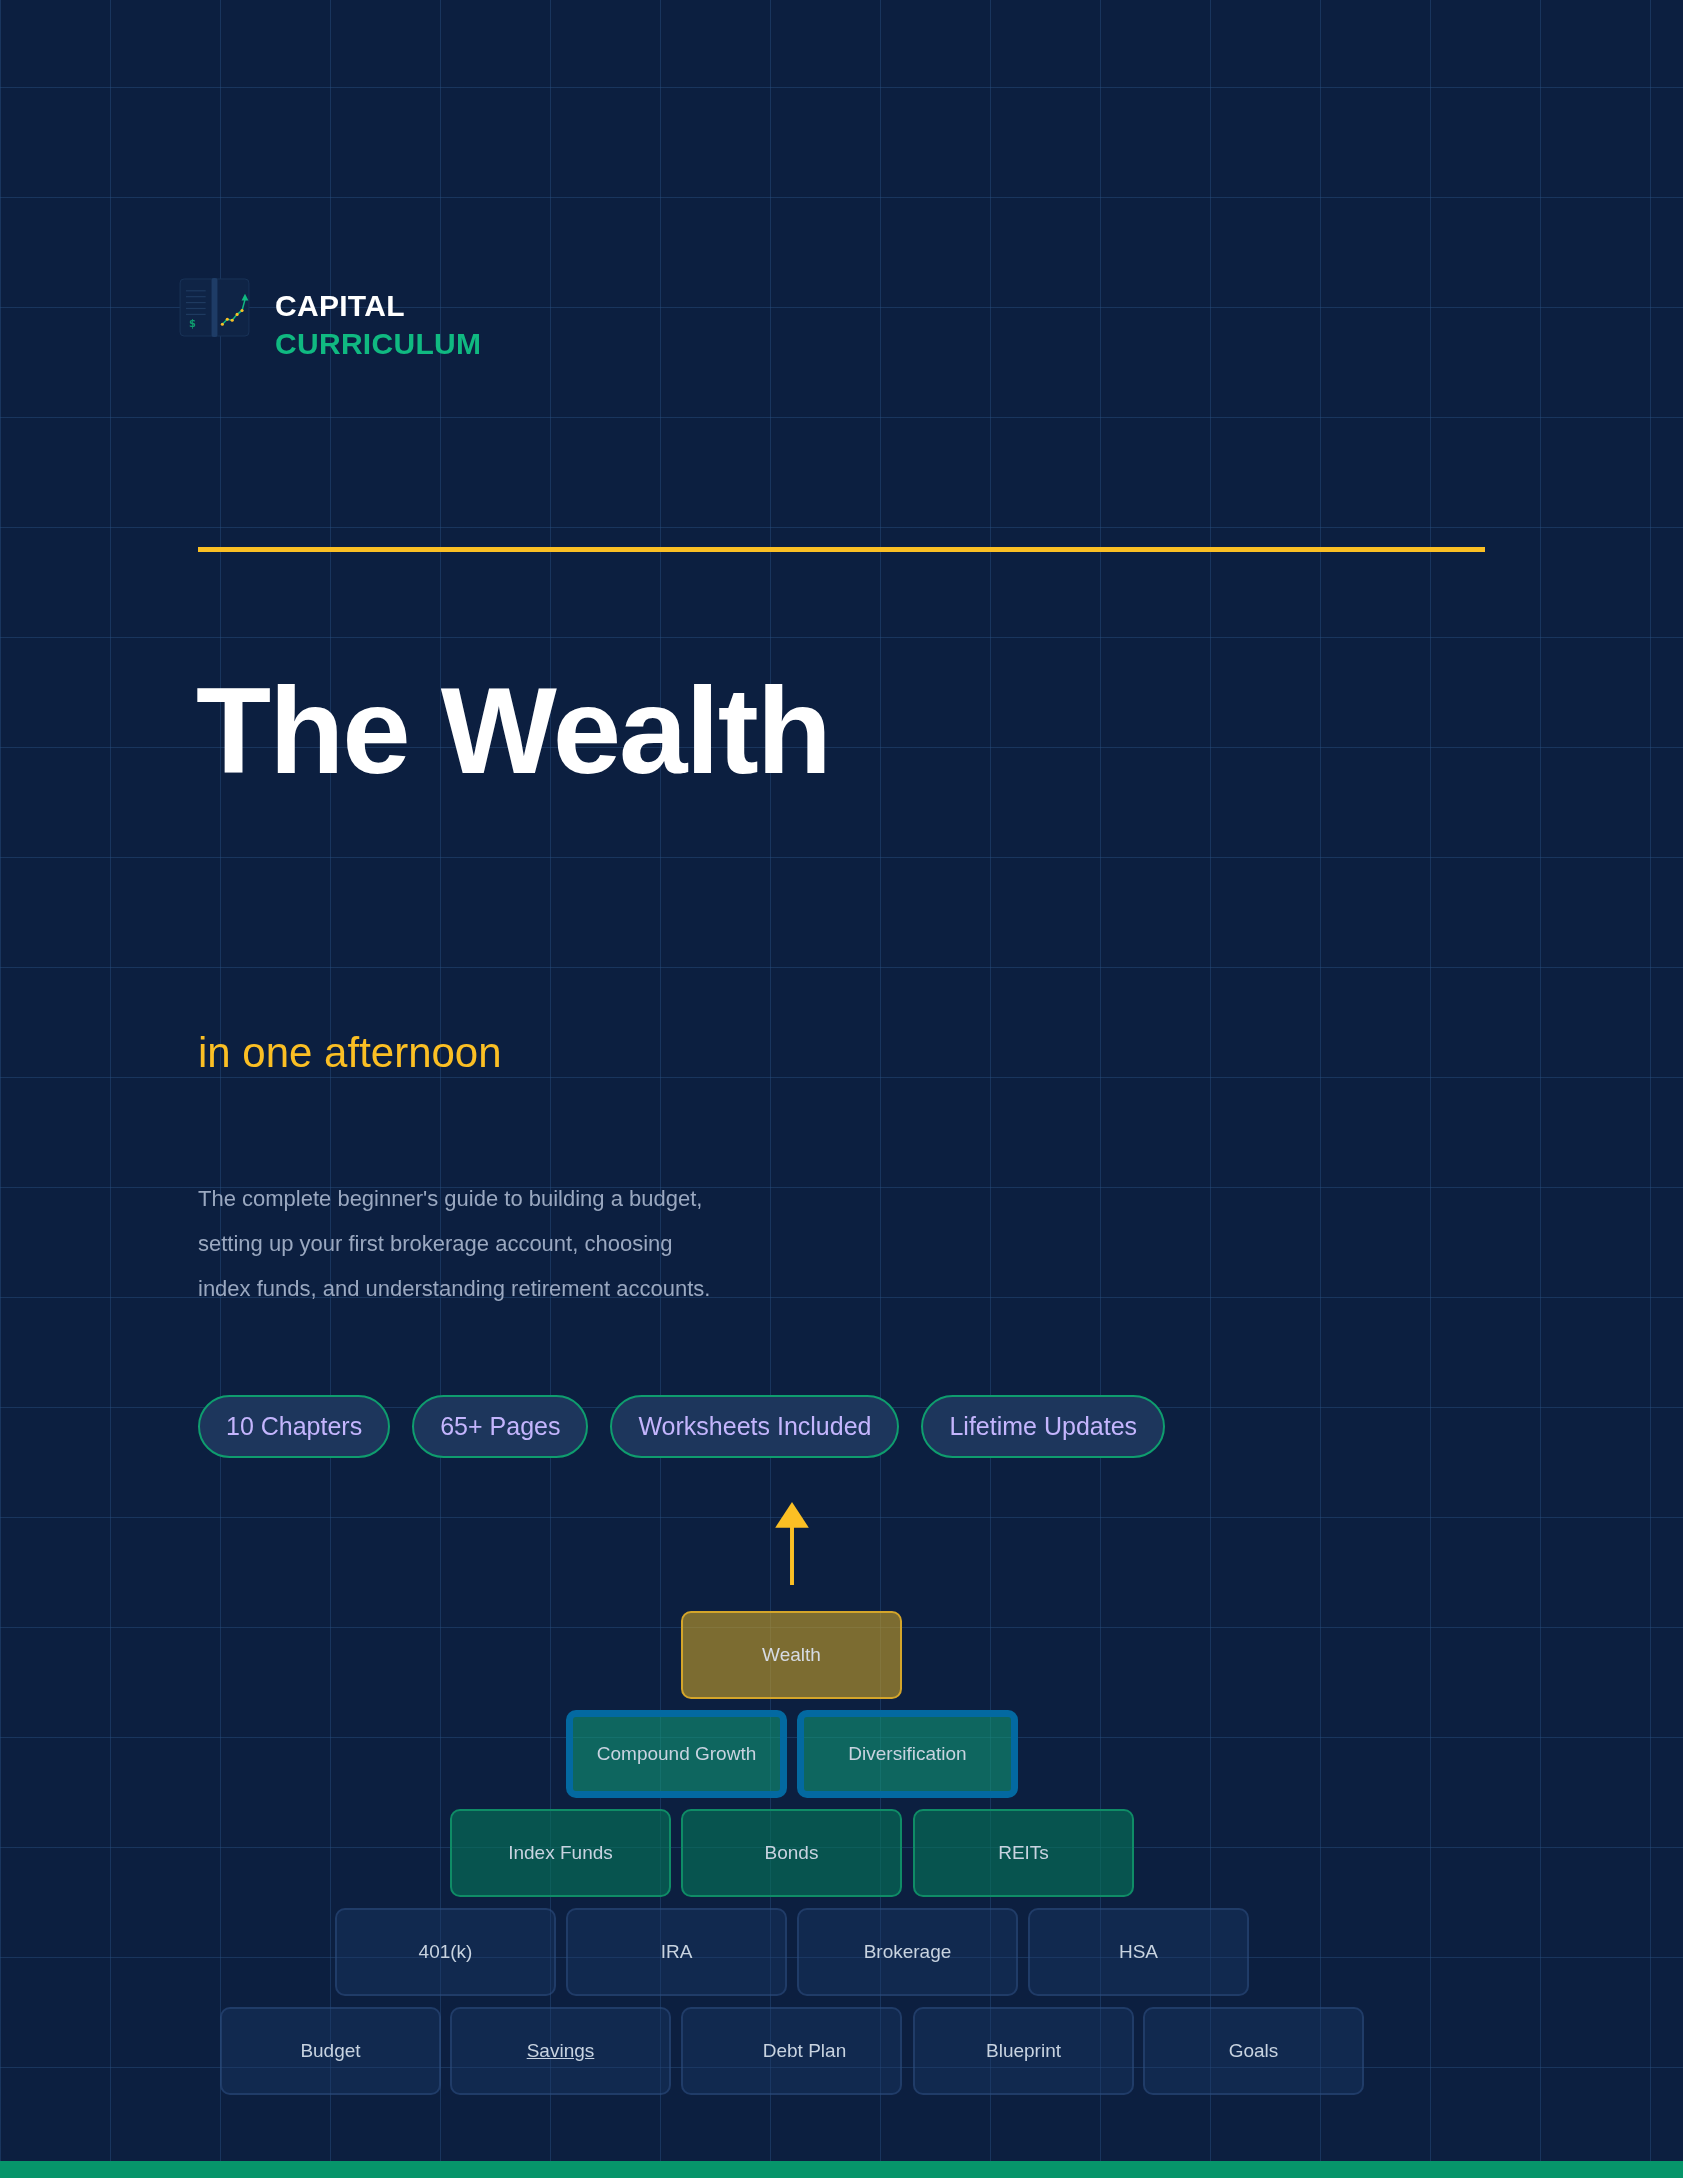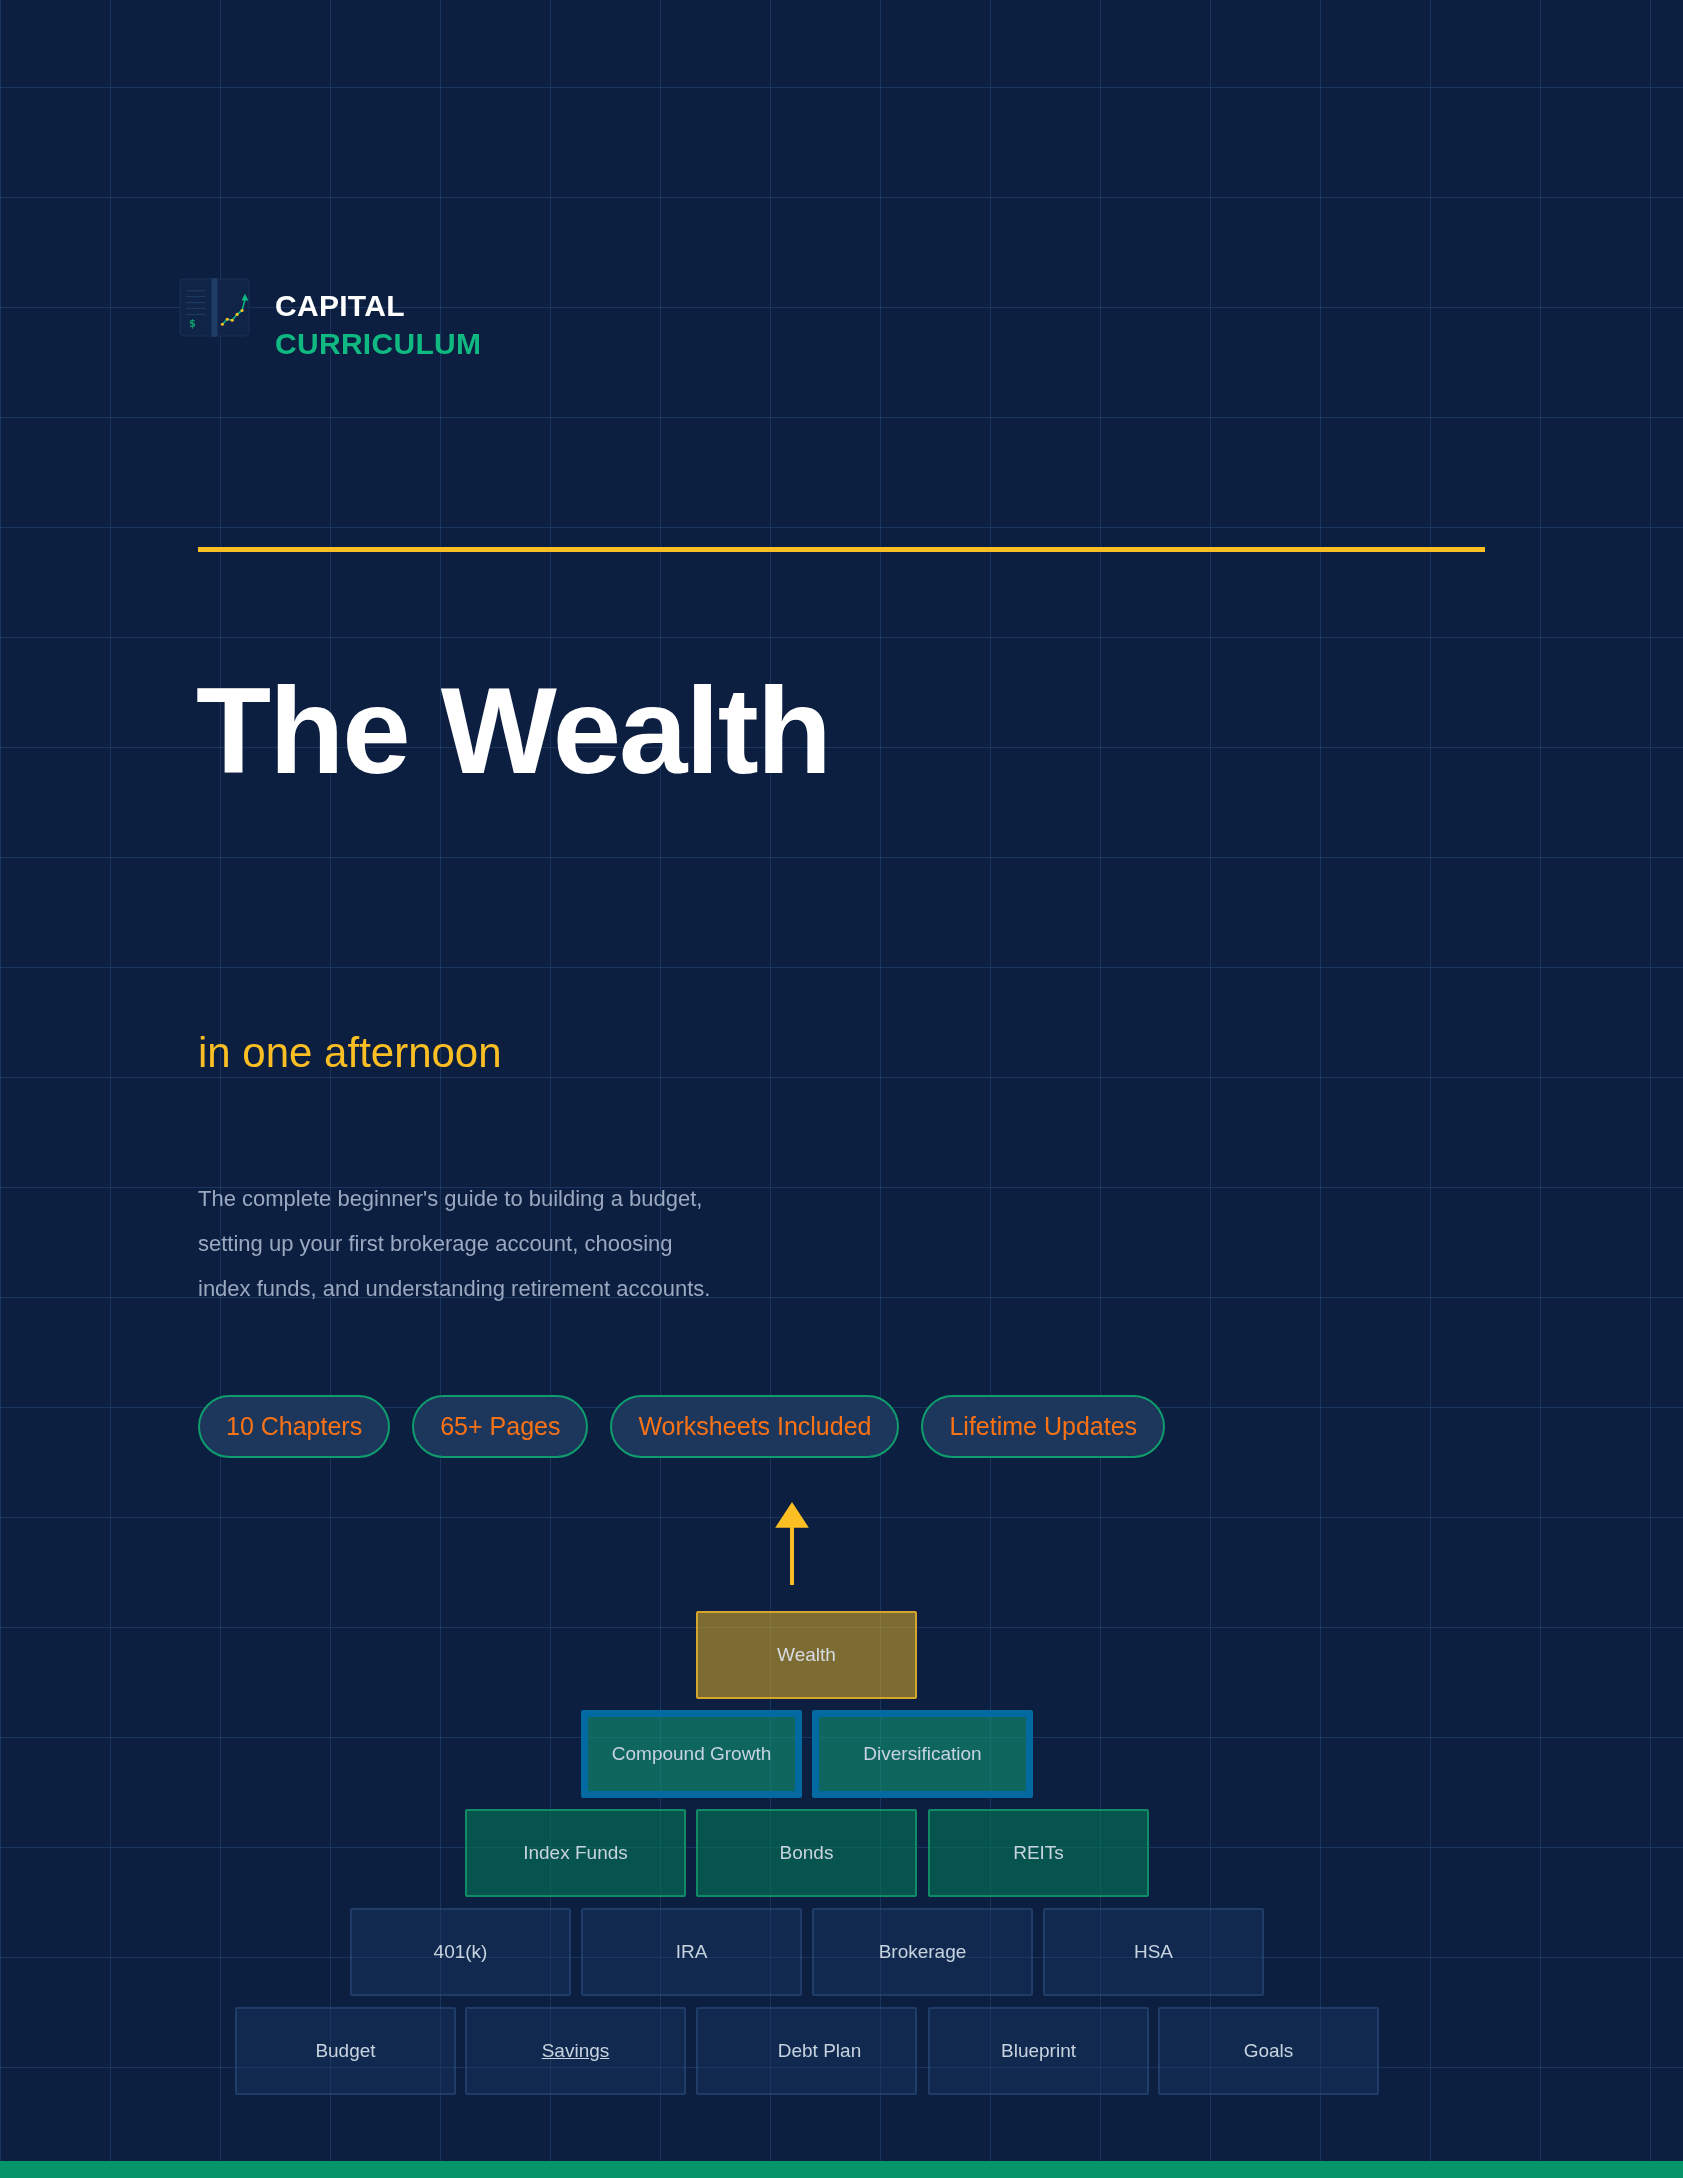--- a/index.html
+++ b/index.html
@@ -35,33 +35,33 @@
   }
   .desc {
     left: 198px; top: 1176px; width: 891px; margin: 0;
     color: #9aa8c0; font-size: 22px; line-height: 45px;
   }
 
   
   .pills { left: 198px; top: 1395px; display: flex; gap: 22px; }
   .pill {
     height: 63px; padding: 0 26px; border-radius: 34px; box-sizing: border-box;
-    border: 2px solid #0f9d6e; background: #1d365c; color: #f97316;
+    border: 2px solid #0f9d6e; background: #1d365c; color: #c4b5fd;
     font-size: 25px; display: flex; align-items: center; justify-content: center;
     cursor: pointer;
   }
 
   
   .arrow { left: 774px; top: 1500px; width: 36px; height: 85px; }
 
   
   .block {
     position: absolute; width: 221px; height: 88px; box-sizing: border-box;
-    border-radius: 2px; display: flex; align-items: center; justify-content: center;
-    font-size: 19px; color: #c8d3e0; cursor: pointer; margin-left: 15px;
+    border-radius: 10px; display: flex; align-items: center; justify-content: center;
+    font-size: 19px; color: #c8d3e0; cursor: pointer;
   }
   .tier-top { background: rgba(200,160,40,0.6); border: 2px solid #d4a52a; color: #d6dbe4; }
   .tier-2 { background: rgba(16,160,120,0.55); border: 7px solid #0369a1; }
   .tier-3 { background: rgba(5,120,90,0.6); border: 2px solid #0f8c66; }
   .tier-4, .tier-5 { background: rgba(30,60,110,0.35); border: 2px solid rgba(50,85,135,0.45); }
 
   .bottom-bar { left: 0; top: 2161px; width: 1683px; height: 17px; background: #06956a; }
 </style>
 </head>
 <body>

